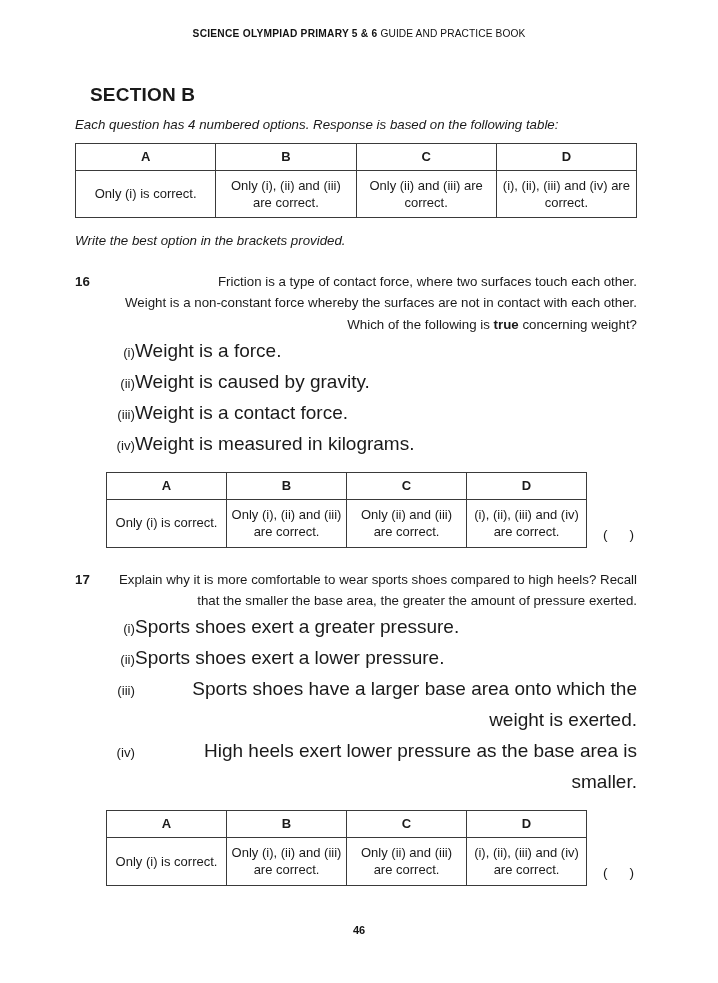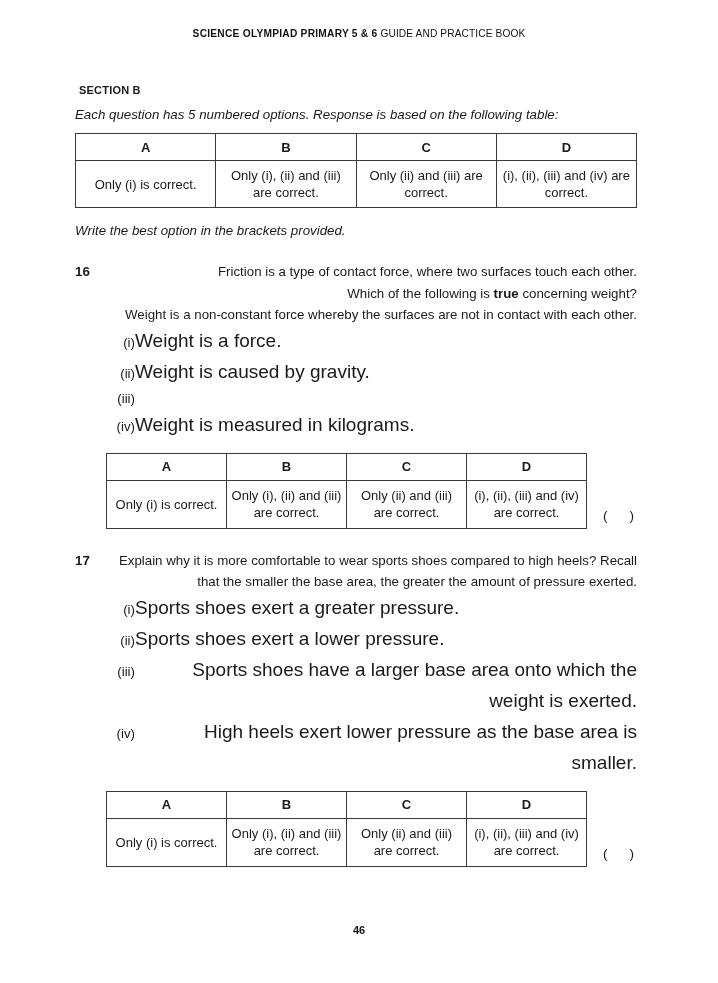--- a/index.html
+++ b/index.html
@@ -47,23 +47,23 @@
   
   .content {
     position: absolute;
     left: 75px;
     top: 84px;
     width: 562px;
   }
 
   .section-title {
     font-weight: bold;
-    font-size: 11px;
+    font-size: 19px;
     letter-spacing: 0.2px;
-    margin: 0 0 9px 4px;
+    margin: 0 0 9px 15px;
     line-height: 1.2;
   }
   .instruction {
     font-style: italic;
     font-size: 13.3px;
     margin: 0 0 9px 0;
     line-height: 1.35;
   }
   .instruction-2 {
     font-style: italic;
@@ -186,21 +186,21 @@
 <div class="page">
 
   <div class="running-header">
     <span class="hdr-bold">SCIENCE OLYMPIAD PRIMARY 5 &amp; 6</span><span>&nbsp;</span><span class="hdr-light">GUIDE AND PRACTICE BOOK</span>
   </div>
 
   <div class="content">
 
     <div class="section-title">SECTION B</div>
 
-    <div class="instruction">Each question has 5 numbered options. Response is based on the following table:</div>
+    <div class="instruction">Each question has 4 numbered options. Response is based on the following table:</div>
 
     <table class="opt-table ref-table">
       <colgroup>
           <col>
           <col>
           <col>
           <col>
         </colgroup>
       <thead>
         <tr>
@@ -220,34 +220,35 @@
       </tbody>
     </table>
 
     <div class="instruction-2">Write the best option in the brackets provided.</div>
 
     <div class="gap-q16"></div>
 
     <div class="question">
       <span class="q-num">16</span>
       <p class="q-stem">Friction is a type of contact force, where two surfaces touch each other.</p>
+      <p class="q-stem">Weight is a non-constant force whereby the surfaces are not in contact with each other.</p>
       <p class="q-stem"><span>Which of the following is </span><b>true</b><span> concerning weight?</span></p>
-      <p class="q-stem">Weight is a non-constant force whereby the surfaces are not in contact with each other.</p>
 
       <ol class="roman-list">
         <li>
           <span class="rn">(i)</span>
           <span class="rt">Weight is a force.</span>
         </li>
         <li>
           <span class="rn">(ii)</span>
           <span class="rt">Weight is caused by gravity.</span>
         </li>
         <li>
           <span class="rn">(iii)</span>
+          <span class="rt">Weight is a contact force.</span>
         </li>
         <li>
           <span class="rn">(iv)</span>
           <span class="rt">Weight is measured in kilograms.</span>
         </li>
       </ol>
     </div>
 
     <div class="gap-before-table"></div>
 

